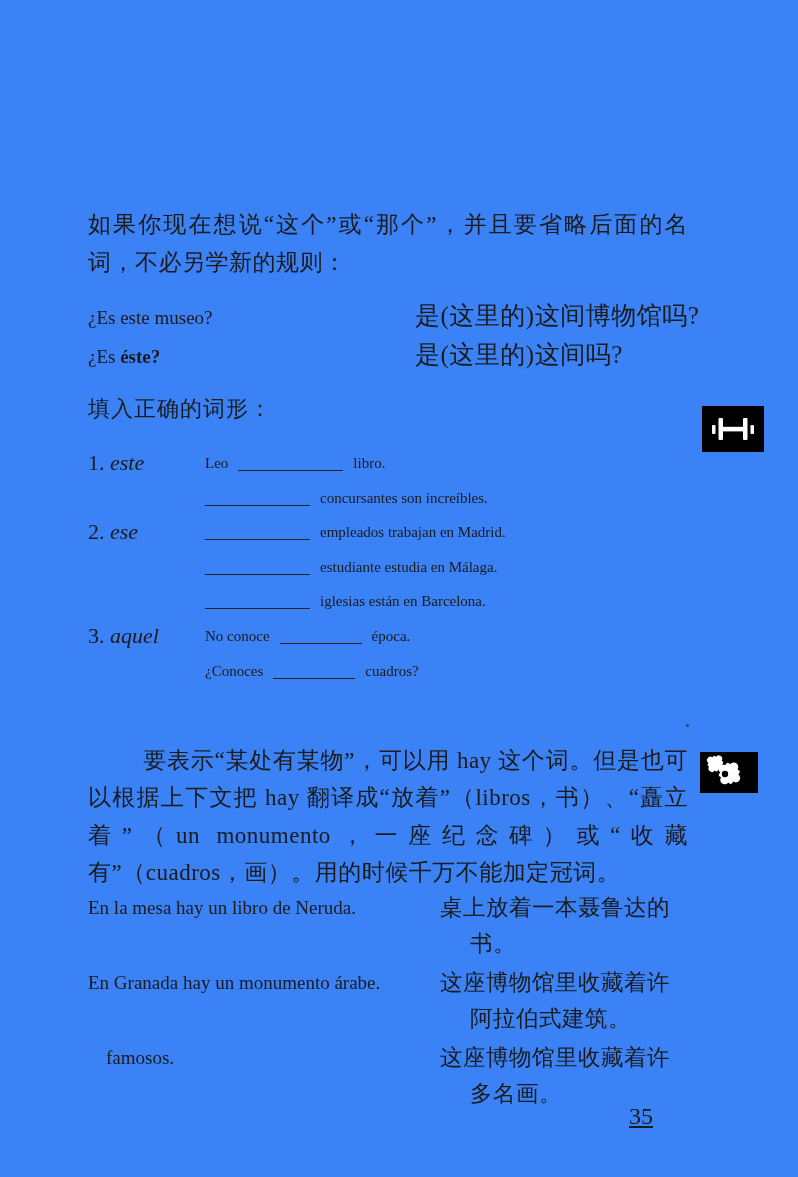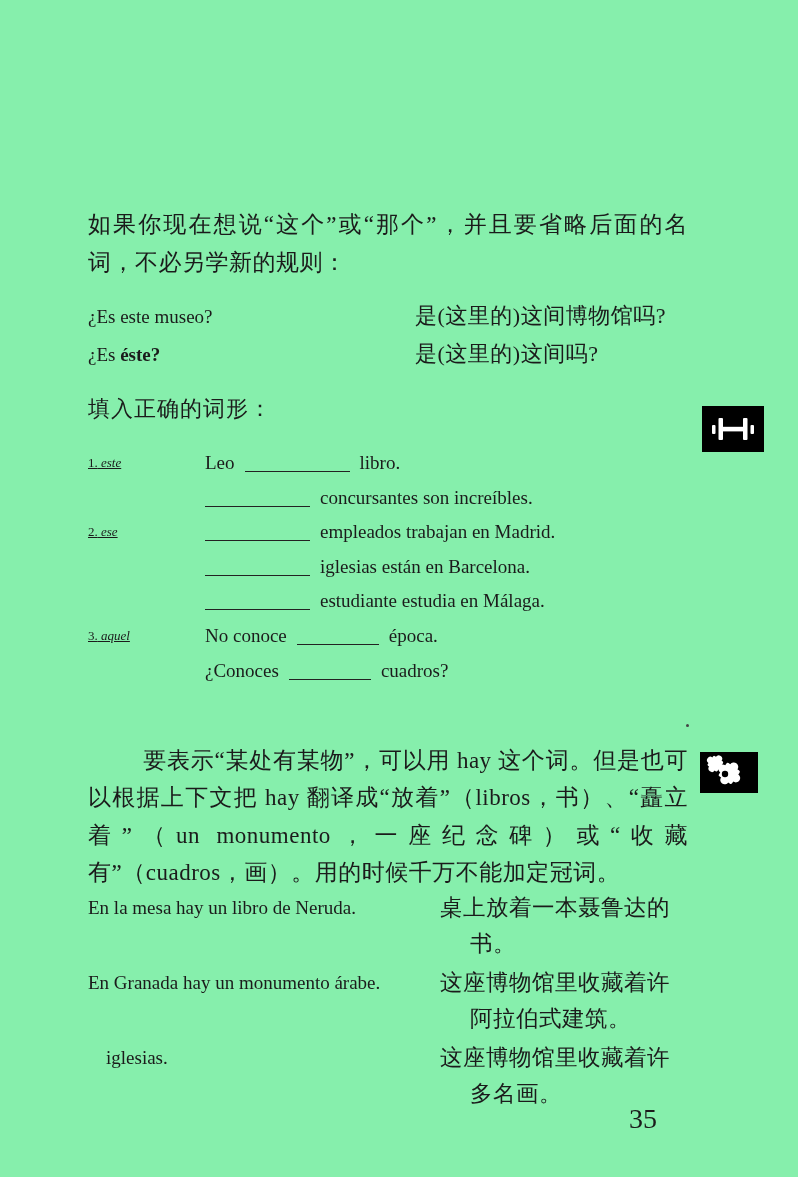--- a/index.html
+++ b/index.html
@@ -3,45 +3,45 @@
 <meta charset="utf-8">
 <style>
   html,body{margin:0;padding:0;}
   body{
     width:798px;height:1177px;
     background:#ffffff;
     font-family:"Liberation Serif","DejaVu Serif",serif;
     color:#1b1b1b;
     -webkit-font-smoothing:antialiased;
   }
-  .page{position:relative;width:798px;height:1177px;background:#86efac;overflow:hidden;}
+  .page{position:relative;width:798px;height:1177px;background:#3b82f6;overflow:hidden;}
 
   
   .intro{
     position:absolute;left:88px;top:206px;width:600px;
     font-size:23px;line-height:38px;text-align:justify;
     letter-spacing:.5px;
   }
 
   
   .demo{position:absolute;left:88px;top:297px;width:620px;}
   .demo-row{display:grid;grid-template-columns:327px 1fr;align-items:baseline;line-height:37px;}
   .demo-es{font-size:19px;}
   .demo-es b{font-weight:700;}
-  .demo-zh{font-size:22px;letter-spacing:.5px;}
+  .demo-zh{font-size:25px;letter-spacing:.5px;}
 
   
   .ex-heading{position:absolute;left:88px;top:394px;font-size:22px;letter-spacing:1px;}
 
   
   .ex-table{position:absolute;left:88px;top:446px;width:620px;}
   .ex-row{display:grid;grid-template-columns:117px 1fr;line-height:34.6px;}
-  .ex-label{font-size:13px;text-decoration:underline;}
+  .ex-label{font-size:22px;}
   .ex-label i{font-style:italic;}
-  .ex-sentence{font-size:19px;white-space:nowrap;}
+  .ex-sentence{font-size:15px;white-space:nowrap;}
   .pre:not(:empty){margin-right:10px;}
   .blank{
     display:inline-block;width:105px;height:2px;
     border-bottom:1.6px solid #222;
     transform:translateY(3px);
     margin-right:10px;
   }
   .blank.sm{width:82px;}
 
   
@@ -54,21 +54,21 @@
   
   .hx{position:absolute;left:88px;top:890px;width:620px;}
   .hx-row{display:grid;grid-template-columns:352px 1fr;margin-bottom:4px;}
   .hx-es{font-size:19px;line-height:35.5px;}
   .hx-es .hx-es2{padding-left:18px;}
   .hx-es .hx-es2:empty{display:none;}
   .hx-zh{font-size:22.5px;line-height:35.5px;letter-spacing:.5px;font-family:Liberation Serif, serif;}
   .hx-zh .hx-zh2{padding-left:30px;}
 
   
-  .page-number{position:absolute;left:629px;top:1103px;font-size:28px;}
+  .page-number{position:absolute;left:629px;top:1103px;font-size:24px;text-decoration:underline;}
 
   
   .badge{position:absolute;background:#000;display:flex;align-items:center;justify-content:center;}
   .badge-exercise{left:702px;top:406px;width:62px;height:46px;}
   .badge-grammar{left:700px;top:752px;width:58px;height:41px;}
   .badge svg{display:block;}
 
   
   .speck{position:absolute;left:686px;top:724px;width:3px;height:3px;background:#444;border-radius:50%;}
 </style>
@@ -117,26 +117,26 @@
       <div class="ex-sentence"><span class="pre"></span><span class="blank"></span><span>concursantes son increíbles.</span></div>
     </div>
 
     <div class="ex-row">
       <div class="ex-label"><span>2.</span> <i>ese</i></div>
       <div class="ex-sentence"><span class="pre"></span><span class="blank"></span><span>empleados trabajan en Madrid.</span></div>
     </div>
 
     <div class="ex-row">
       <div class="ex-label"></div>
+      <div class="ex-sentence"><span class="pre"></span><span class="blank"></span><span>estudiante estudia en Málaga.</span></div>
+    </div>
+
+    <div class="ex-row">
+      <div class="ex-label"></div>
       <div class="ex-sentence"><span class="pre"></span><span class="blank"></span><span>iglesias están en Barcelona.</span></div>
-    </div>
-
-    <div class="ex-row">
-      <div class="ex-label"></div>
-      <div class="ex-sentence"><span class="pre"></span><span class="blank"></span><span>estudiante estudia en Málaga.</span></div>
     </div>
 
     <div class="ex-row">
       <div class="ex-label"><span>3.</span> <i>aquel</i></div>
       <div class="ex-sentence"><span class="pre">No conoce</span><span class="blank sm"></span><span>época.</span></div>
     </div>
 
     <div class="ex-row">
       <div class="ex-label"></div>
       <div class="ex-sentence"><span class="pre">¿Conoces</span><span class="blank sm"></span><span>cuadros?</span></div>
@@ -182,21 +182,21 @@
 
       </div>
       <div class="hx-zh">
         <div>这座博物馆里收藏着许</div>
         <div class="hx-zh2">阿拉伯式建筑。</div>
       </div>
     </div>
 
     <div class="hx-row">
       <div class="hx-es">
-        <div class="hx-es2">iglesias.</div>
+        <div class="hx-es2">famosos.</div>
       </div>
       <div class="hx-zh">
         <div>这座博物馆里收藏着许</div>
         <div class="hx-zh2">多名画。</div>
       </div>
     </div>
 
   </div>
 
   <div class="page-number">35</div>

